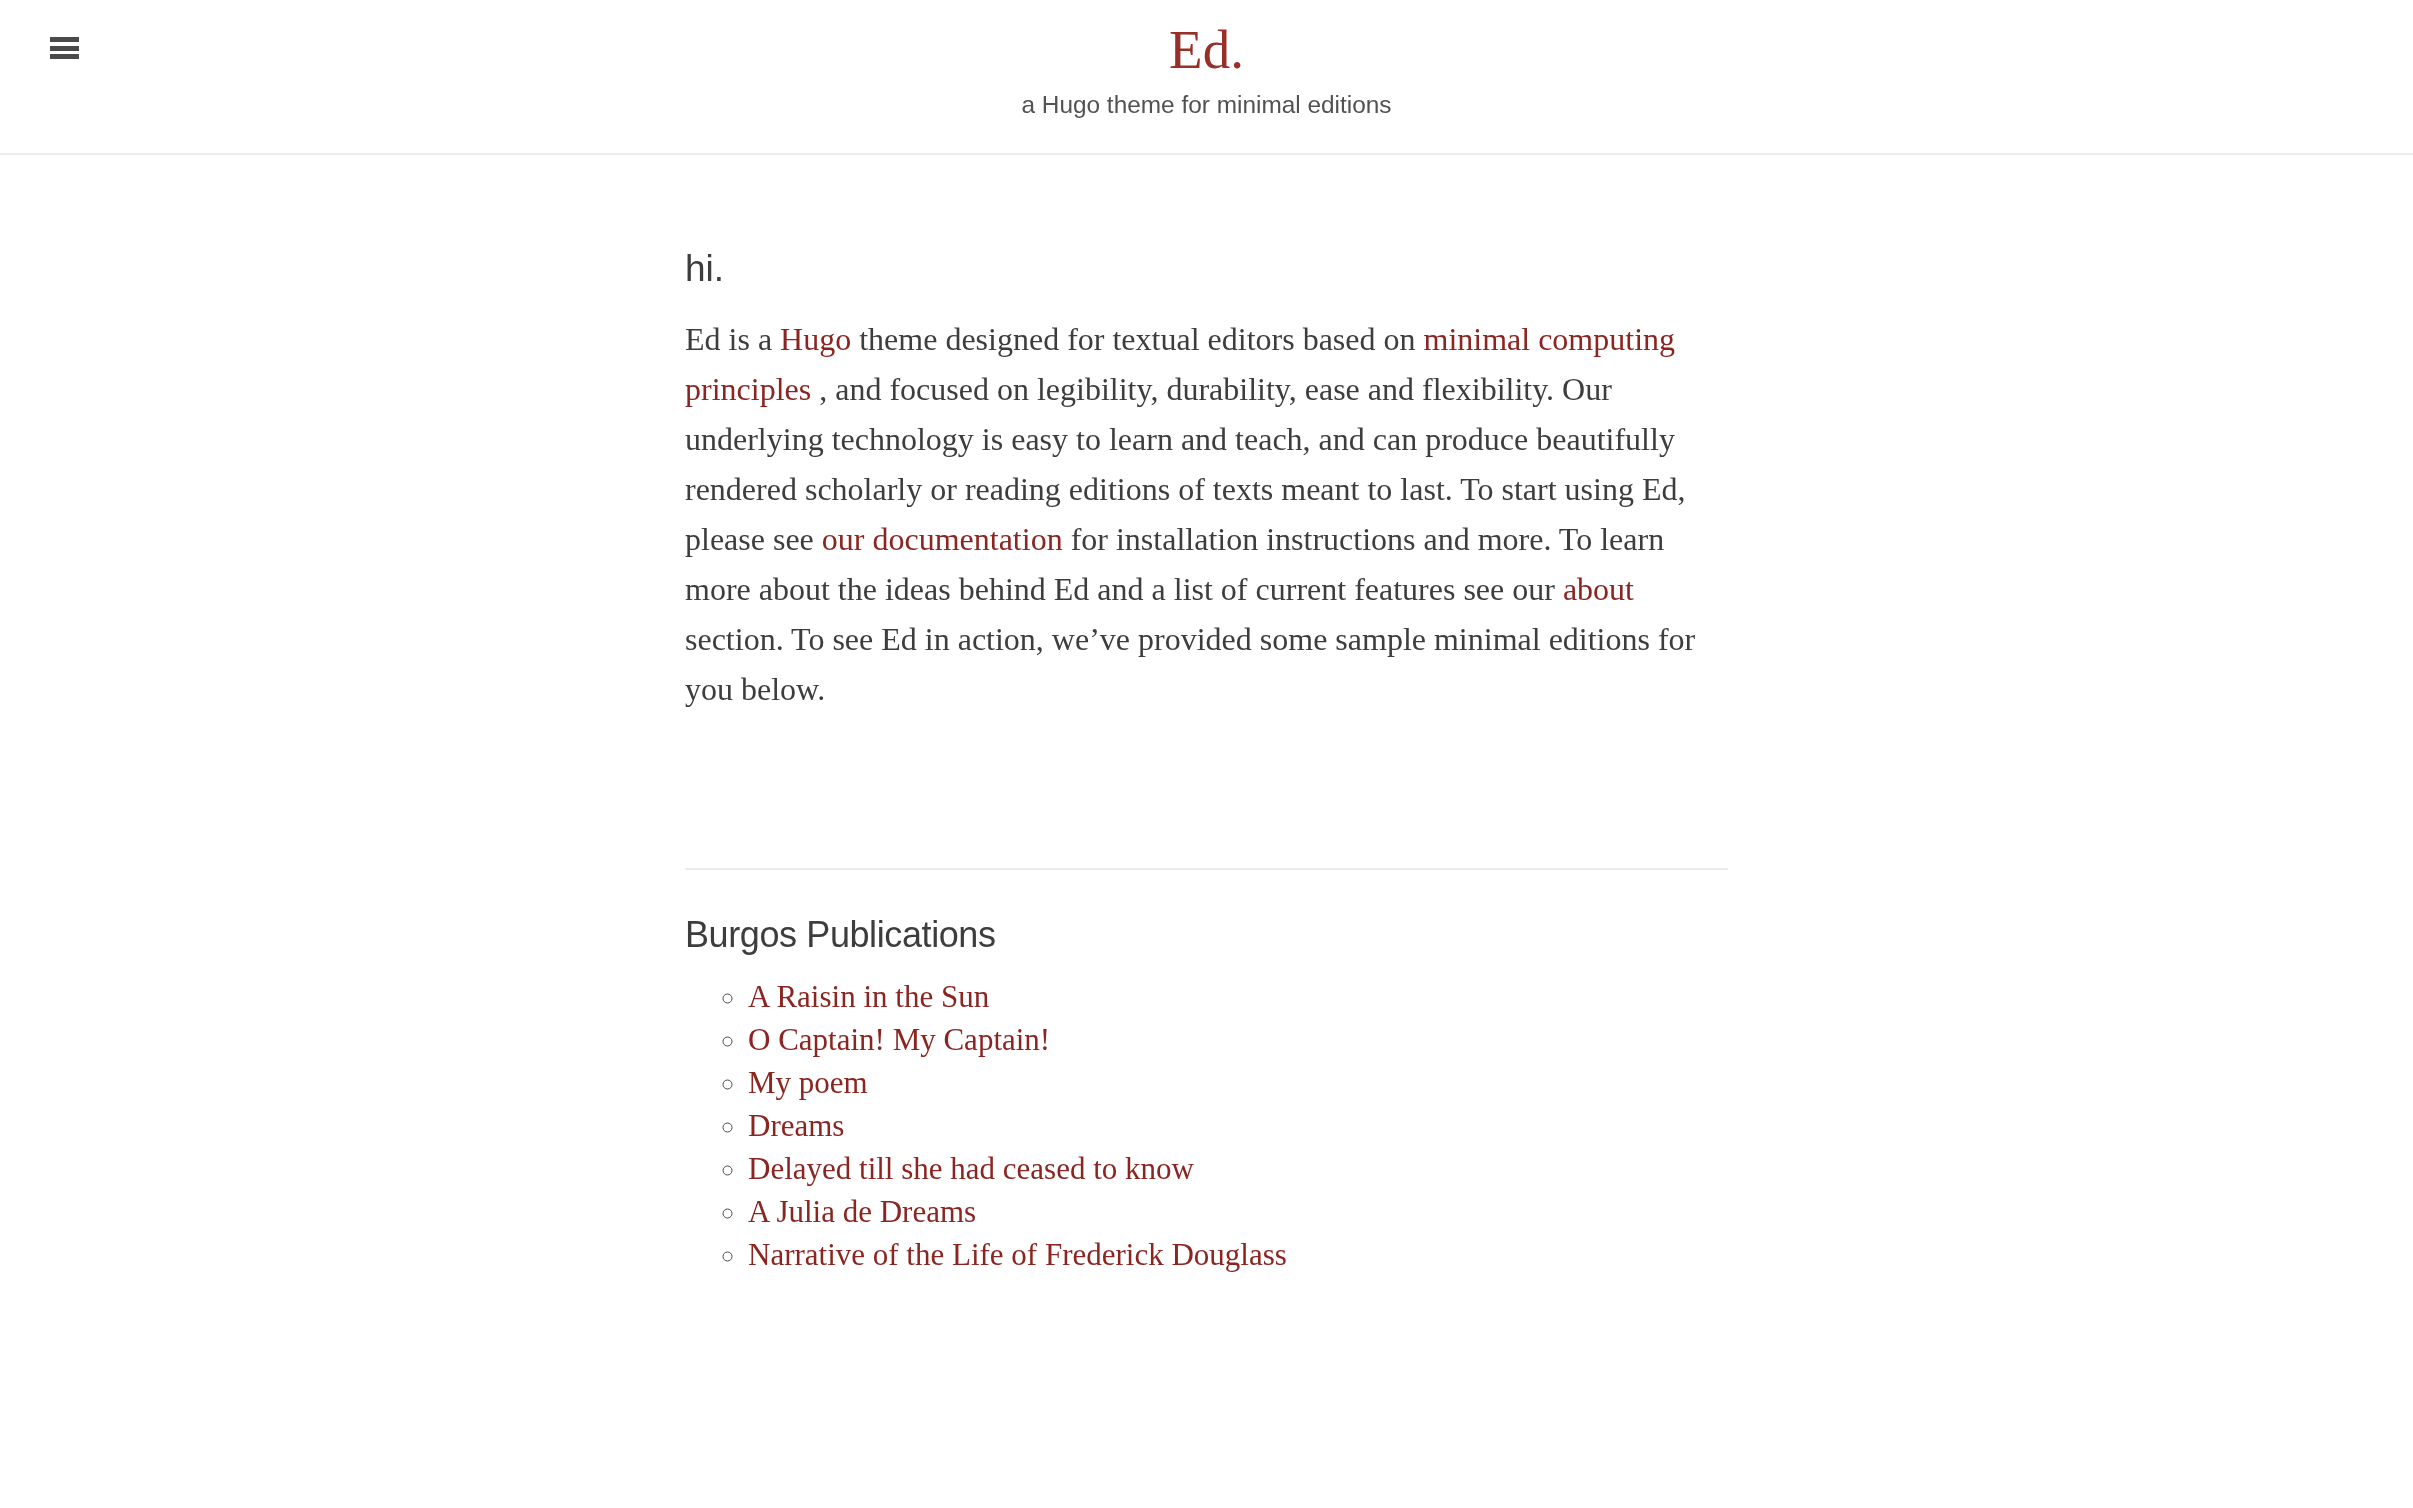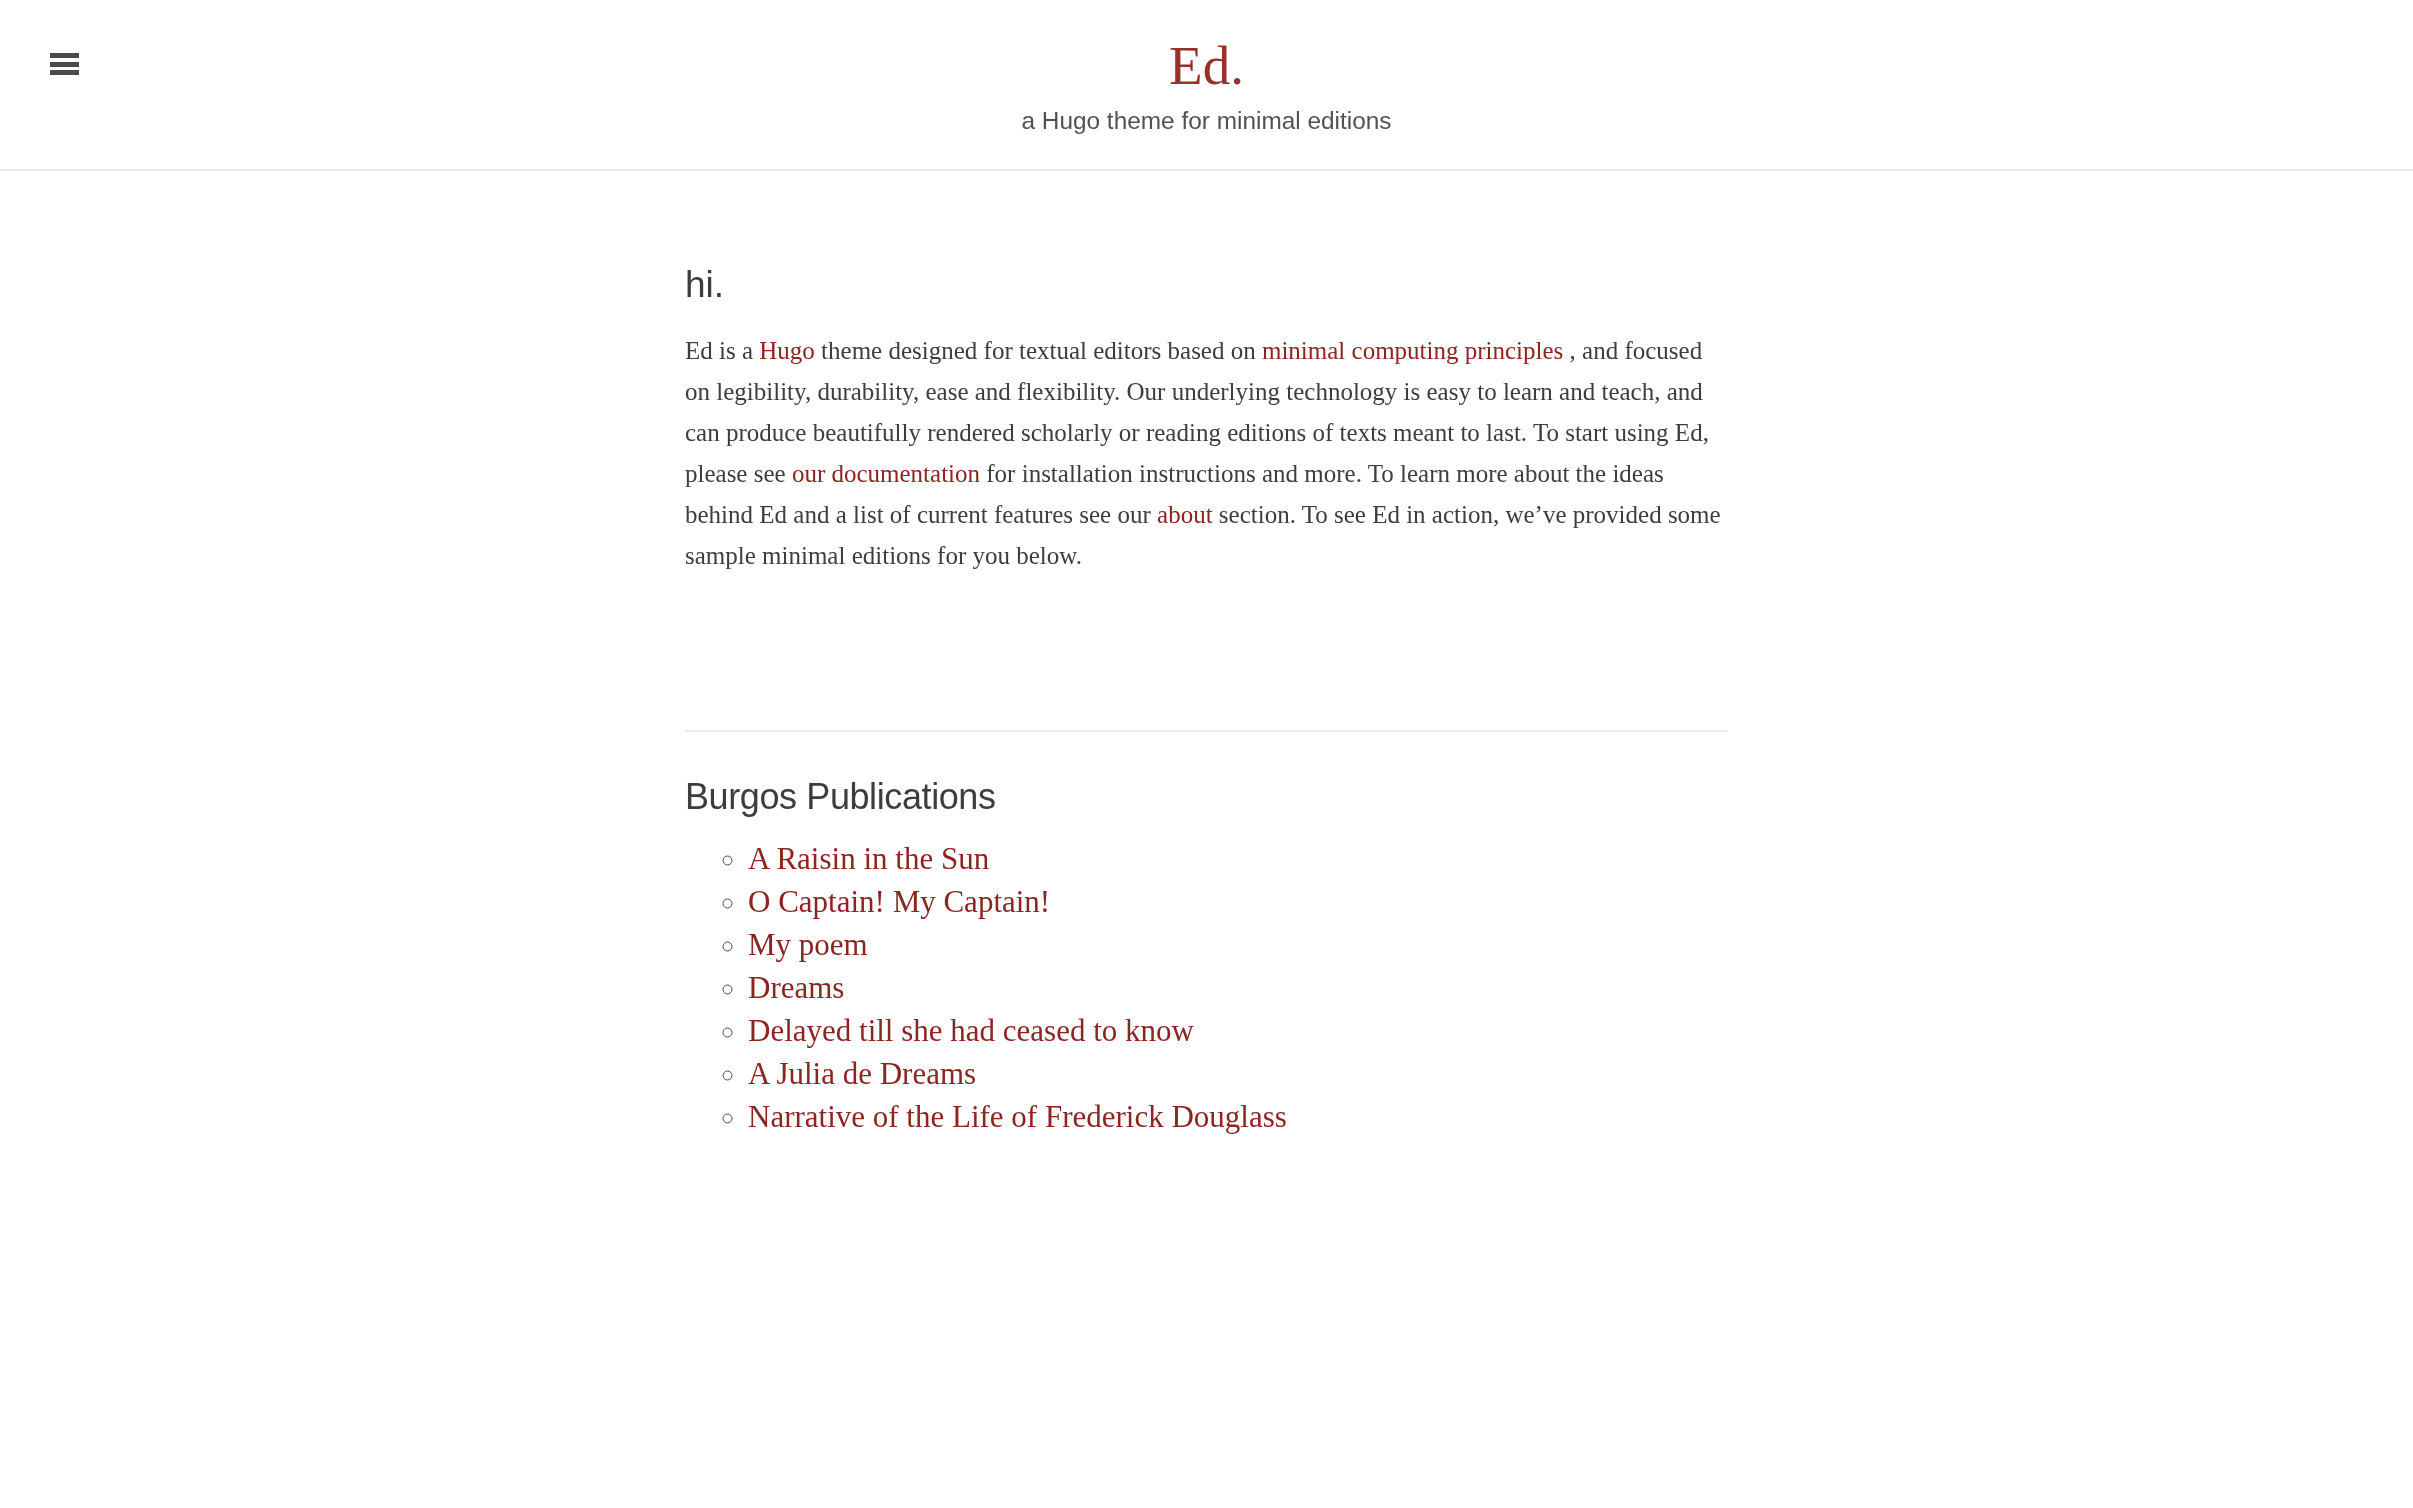--- a/index.html
+++ b/index.html
@@ -39,21 +39,21 @@
     width: 29px;
     height: 22px;
   }
   .hamburger .bar {
     display: block;
     width: 29px;
     height: 5px;
     background: #4a4a4a;
   }
   .site-title {
-    margin: 16px;
+    margin: 0;
     padding-top: 21.5px;
     text-align: center;
     font-family: "Liberation Serif", serif;
     font-weight: 400;
     font-size: 55px;
     line-height: 55px;
     color: #963029;
     text-decoration: none;
     display: block;
   }
@@ -74,22 +74,22 @@
   .page-title {
     margin: 95px 0 0 0;
     font-family: "Liberation Sans", sans-serif;
     font-weight: 400;
     font-size: 37px;
     line-height: 37px;
     color: #3d3d3d;
   }
   .intro {
     margin: 27px 0 0 0;
-    font-size: 25px;
-    line-height: 41px;
+    font-size: 32px;
+    line-height: 50px;
     color: #3d3d3d;
   }
   a.text-link {
     color: #8b2521;
     text-decoration: none;
   }
   .divider {
     margin: 154px 0 0 0;
     border: none;
     border-top: 2.2px solid #ececec;

